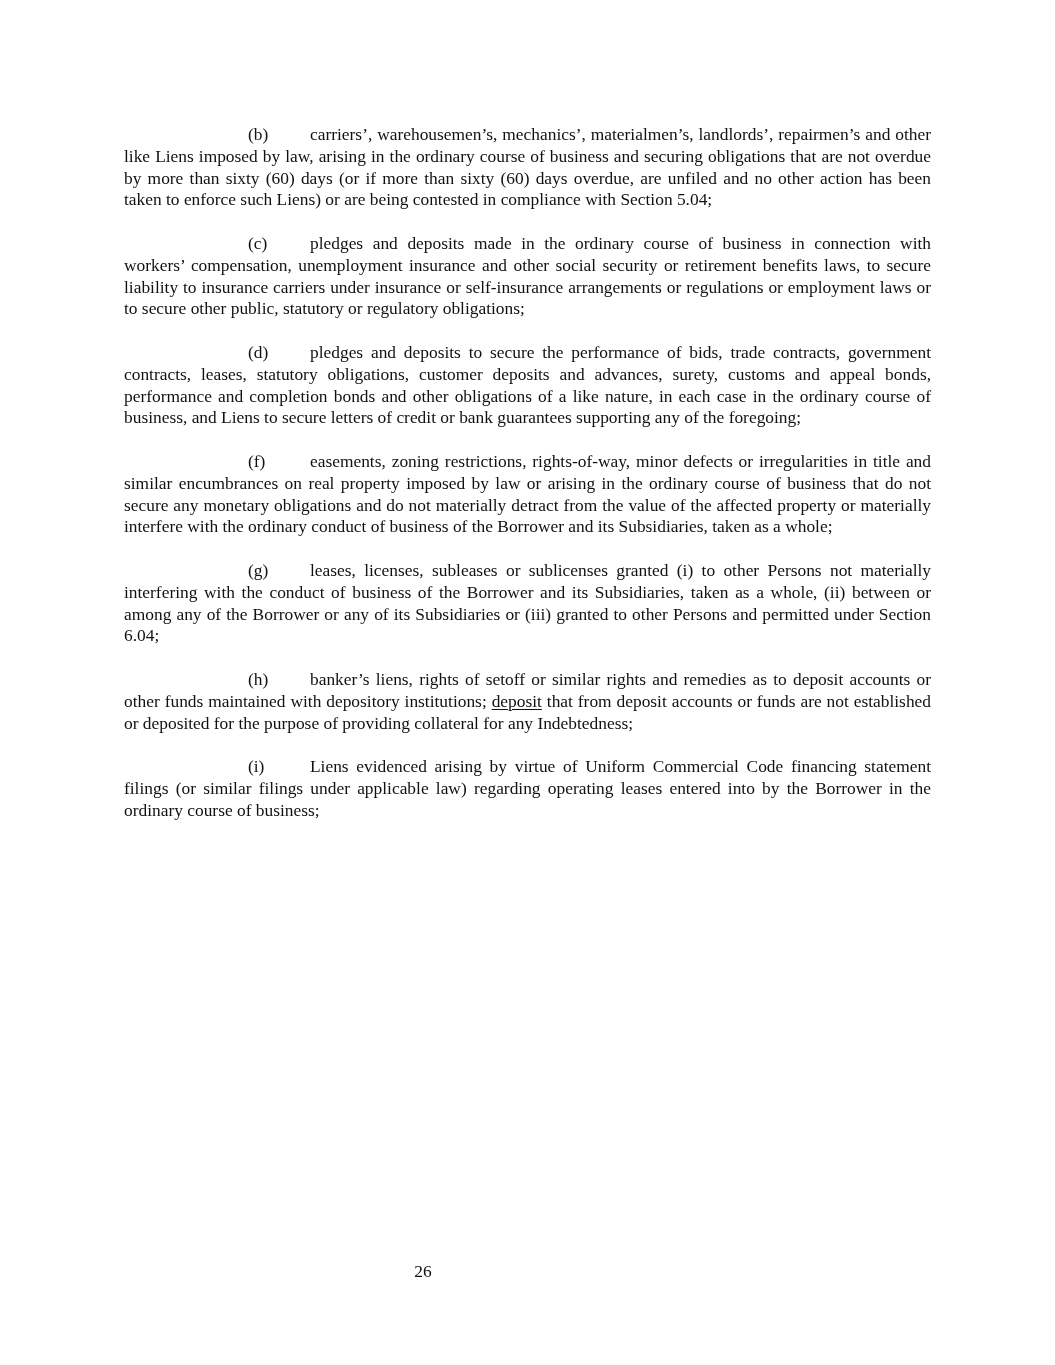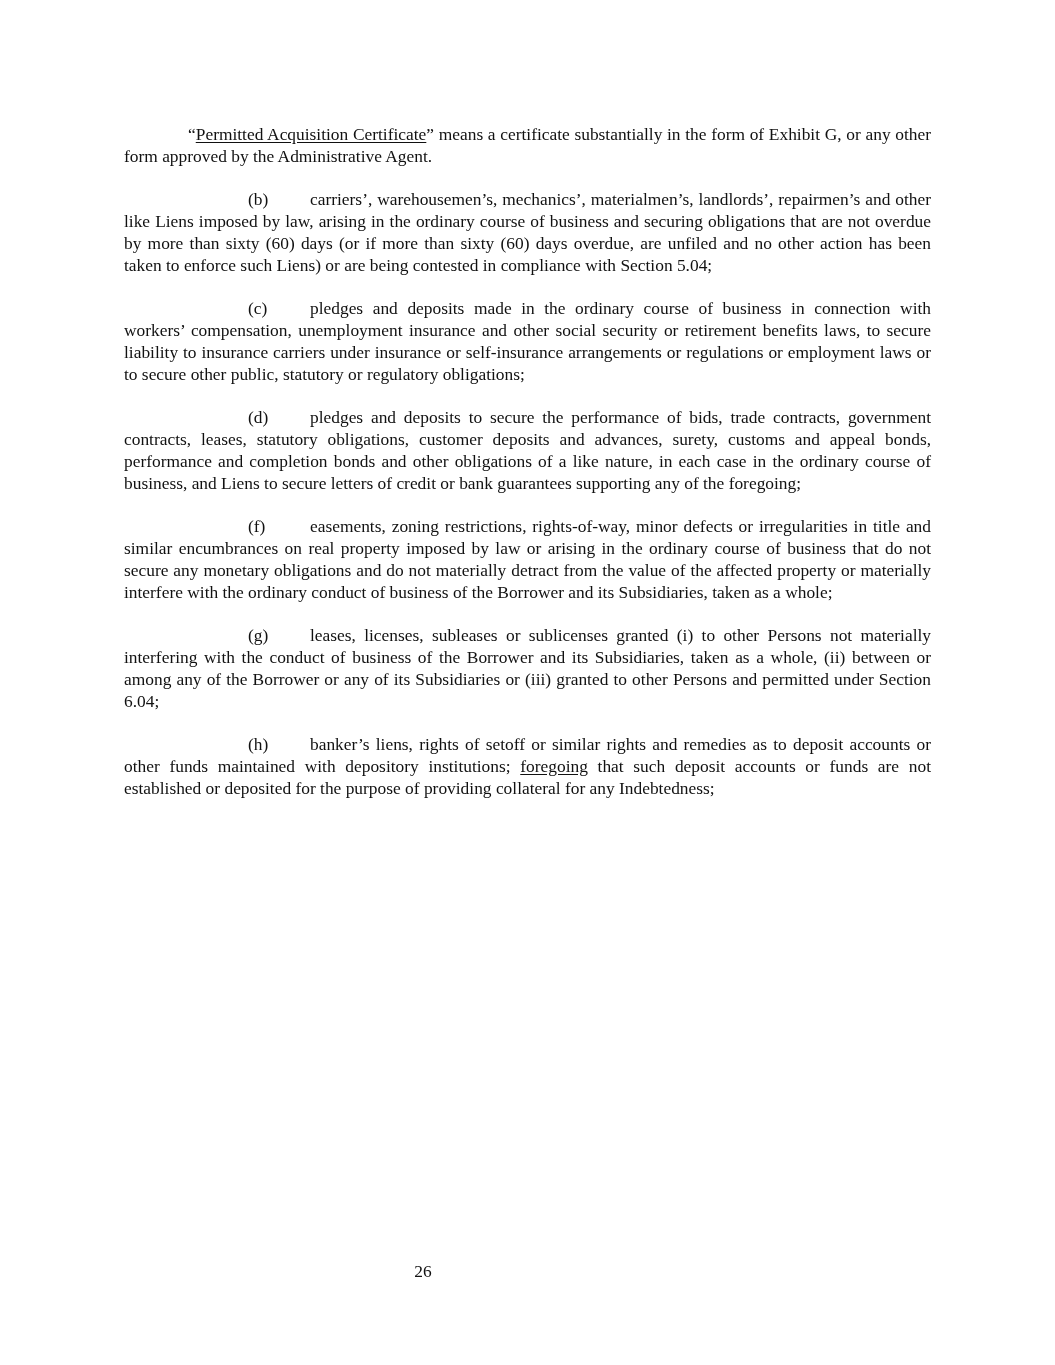--- a/index.html
+++ b/index.html
@@ -17,34 +17,34 @@
   .page-number {
     position: absolute; top: 1261px; left: 0; width: 846px; text-align: center;
     font-family: "Liberation Serif", "DejaVu Serif", serif; font-size: 17.4px; color: #111111;
   }
 </style>
 </head>
 <body>
 
 <div class="page">
 
-  <p class="para def"><span>“</span><span class="u">Permitted Acquisition Certificate</span><span>”</span><span> means a certificate substantially in the form of Exhibit G, or any other form approved by the Administrative Agent.</span></p>
 
 
 
   <p class="para item"><span class="label">(b)</span><span>carriers’, warehousemen’s, mechanics’, materialmen’s, landlords’, repairmen’s and other like Liens imposed by law, arising in the ordinary course of business and securing obligations that are not overdue by more than sixty (60) days (or if more than sixty (60) days overdue, are unfiled and no other action has been taken to enforce such Liens) or are being contested in compliance with Section 5.04;</span></p>
 
   <p class="para item"><span class="label">(c)</span><span>pledges and deposits made in the ordinary course of business in connection with workers’ compensation, unemployment insurance and other social security or retirement benefits laws, to secure liability to insurance carriers under insurance or self-insurance arrangements or regulations or employment laws or to secure other public, statutory or regulatory obligations;</span></p>
 
   <p class="para item"><span class="label">(d)</span><span>pledges and deposits to secure the performance of bids, trade contracts, government contracts, leases, statutory obligations, customer deposits and advances, surety, customs and appeal bonds, performance and completion bonds and other obligations of a like nature, in each case in the ordinary course of business, and Liens to secure letters of credit or bank guarantees supporting any of the foregoing;</span></p>
 
 
   <p class="para item"><span class="label">(f)</span><span>easements, zoning restrictions, rights-of-way, minor defects or irregularities in title and similar encumbrances on real property imposed by law or arising in the ordinary course of business that do not secure any monetary obligations and do not materially detract from the value of the affected property or materially interfere with the ordinary conduct of business of the Borrower and its Subsidiaries, taken as a whole;</span></p>
 
   <p class="para item"><span class="label">(g)</span><span>leases, licenses, subleases or sublicenses granted (i) to other Persons not materially interfering with the conduct of business of the Borrower and its Subsidiaries, taken as a whole, (ii) between or among any of the Borrower or any of its Subsidiaries or (iii) granted to other Persons and permitted under Section 6.04;</span></p>
 
-  <p class="para item"><span class="label">(h)</span><span>banker’s liens, rights of setoff or similar rights and remedies as to deposit accounts or other funds maintained with depository institutions; </span><span class="u">foregoing</span><span> that such deposit accounts or funds are not established or deposited for the purpose of providing collateral for any Indebtedness;</span></p>
+  <p class="para item"><span class="label">(h)</span><span>banker’s liens, rights of setoff or similar rights and remedies as to deposit accounts or other funds maintained with depository institutions; </span><span class="u">deposit</span><span> that from deposit accounts or funds are not established or deposited for the purpose of providing collateral for any Indebtedness;</span></p>
 
+  <p class="para item"><span class="label">(i)</span><span>Liens evidenced arising by virtue of Uniform Commercial Code financing statement filings (or similar filings under applicable law) regarding operating leases entered into by the Borrower in the ordinary course of business;</span></p>
 
 
 </div>
 
 <div class="page-number">26</div>
 
 </body></html>

